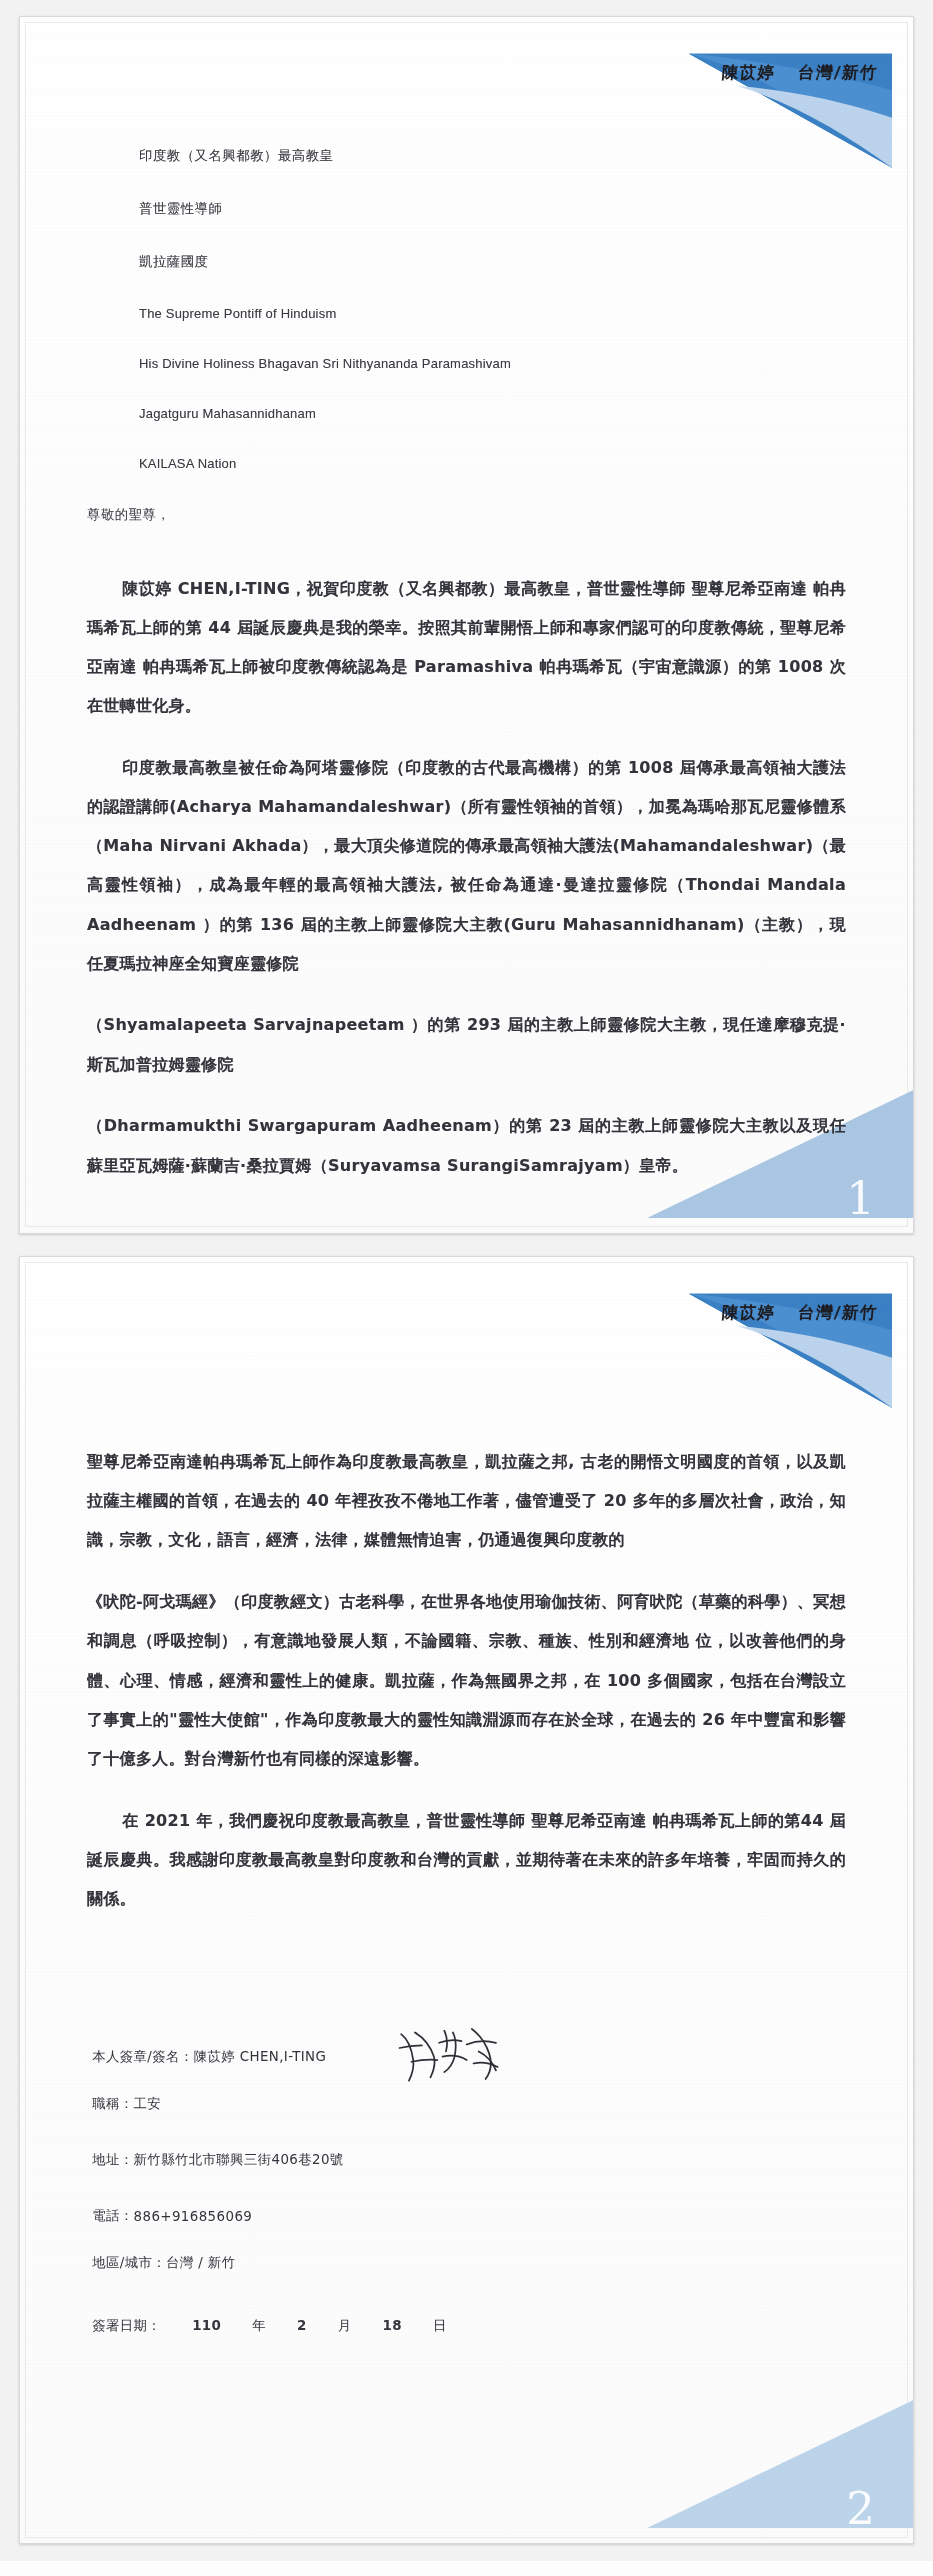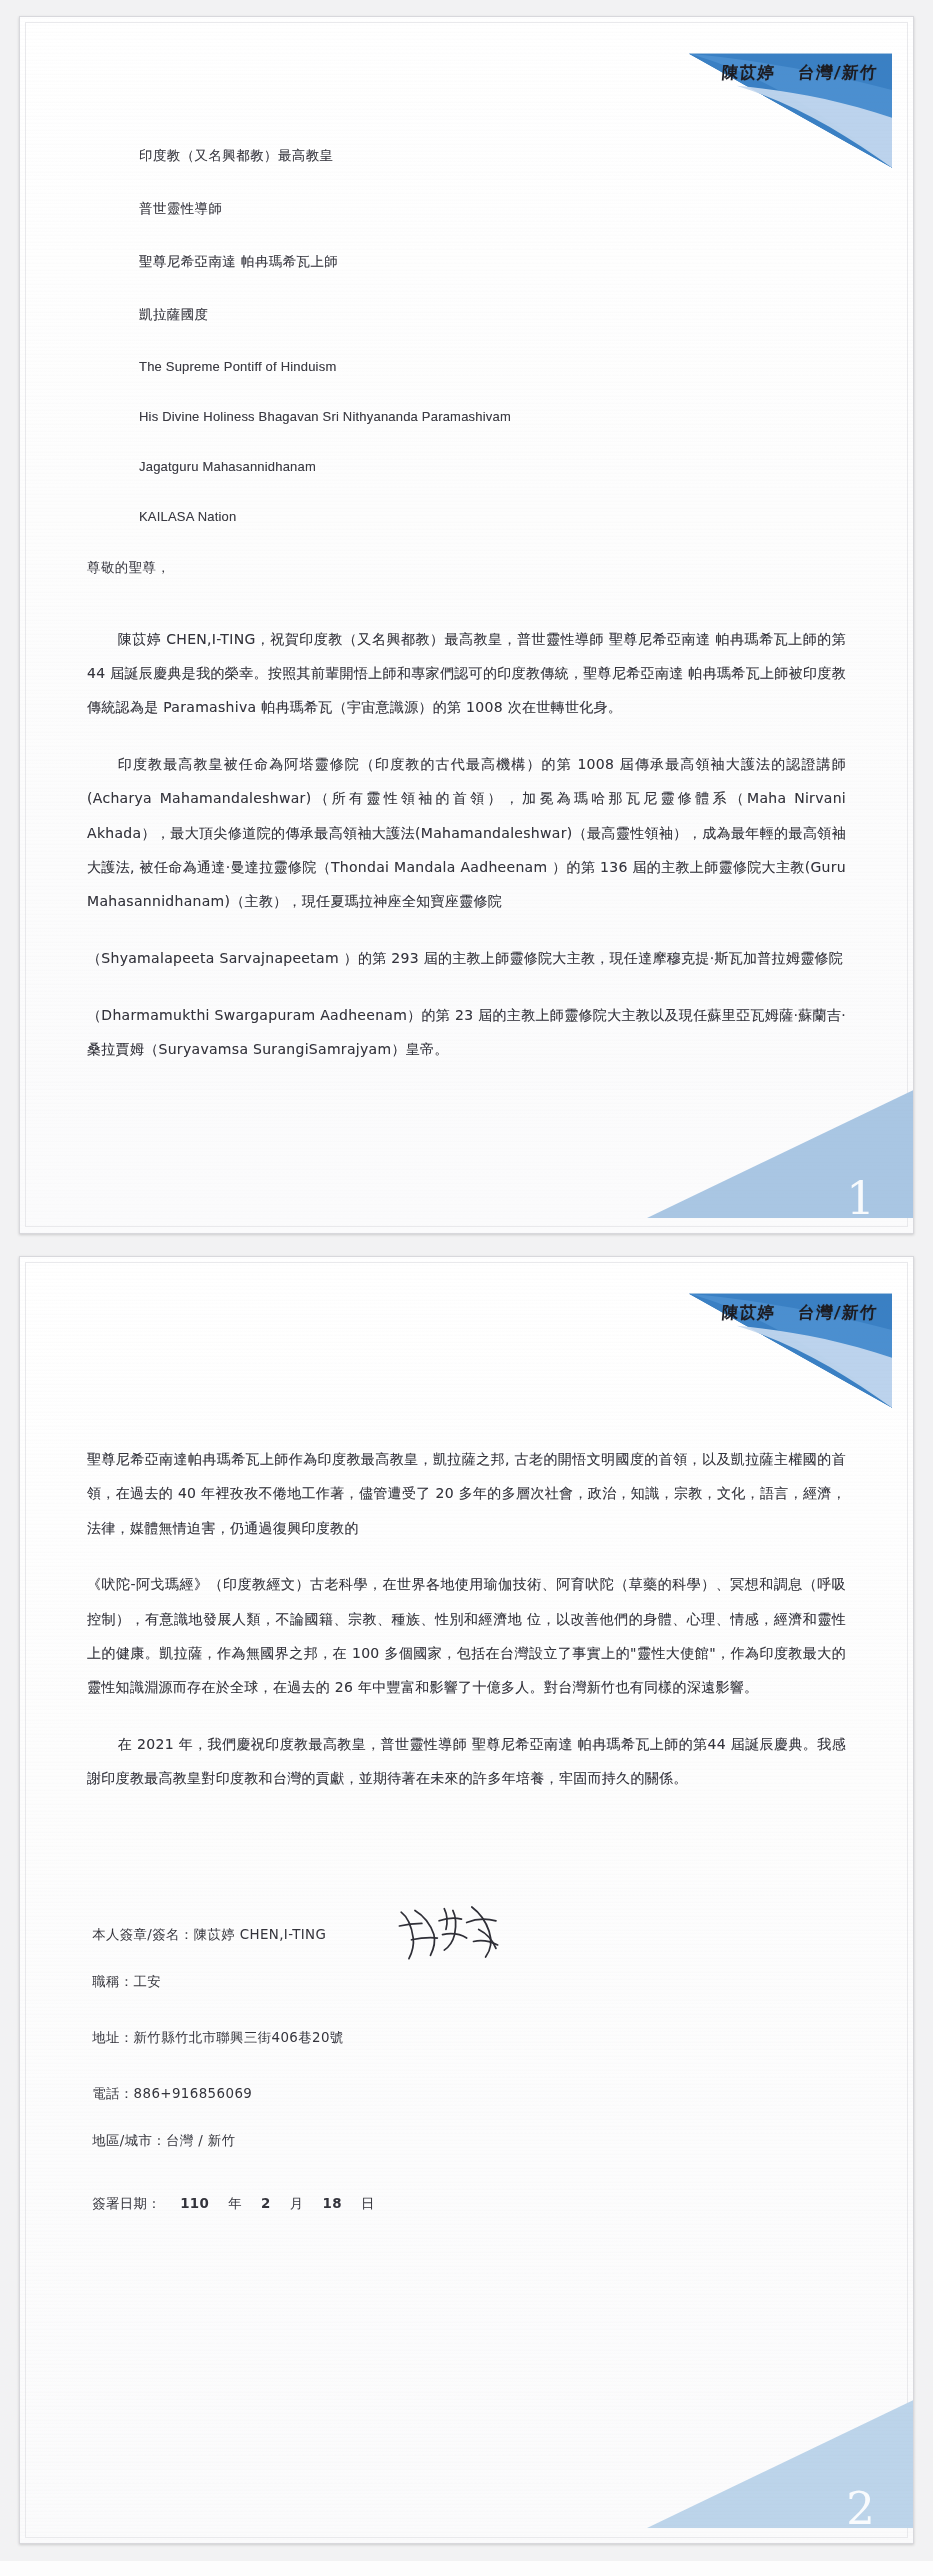--- a/index.html
+++ b/index.html
@@ -129,28 +129,29 @@
   .salutation {
     font-family: "DejaVu Sans", "Liberation Sans", sans-serif;
     font-size: 13.4px;
     color: #3a3a42;
     margin: 22.5px 0 45px 0;
     letter-spacing: 0.5px;
   }
 
   p.para {
     font-family: "DejaVu Sans", "Liberation Sans", sans-serif;
-    font-size: 14px;
+    font-size: 16px;
     line-height: 2.45;
     color: #33333b;
     margin: 0 0 22.5px 0;
     text-align: justify;
     text-justify: inter-ideograph;
     letter-spacing: 0.3px;
     text-shadow: 0 0 0.4px rgba(95,95,105,0.4);
+    font-weight: bold;
   }
   p.para.indent { text-indent: 2.2em; }
 
   
   .sig-block {
     position: relative;
     margin-top: 130px;
     padding-left: 5.2px;
   }
   .sig-row {
@@ -173,21 +174,21 @@
     left: 304px;
     top: -26px;
     width: 112px;
     height: 64px;
   }
   .handwriting svg { width: 100%; height: 100%; display: block; }
 
   .date-row {
     display: flex;
     align-items: baseline;
-    gap: 0;
+    gap: 12px;
     font-family: "DejaVu Sans", "Liberation Sans", sans-serif;
     font-size: 13.4px;
     color: #33333b;
     letter-spacing: 0.4px;
     margin-top: 45px;
   }
   .date-row .d-label { margin-right: 19px; }
   .date-row .d-num { font-weight: 700; margin-right: 19px; }
   .date-row .d-unit { margin-right: 19px; }
 
@@ -222,21 +223,20 @@
     <div class="header-name-row">
       <span class="header-name">陳苡婷</span>
       <span class="header-region">台灣/新竹</span>
     </div>
 
     <div class="content">
 
       <div class="addr-block">
         <p class="addr-line">印度教（又名興都教）最高教皇</p>
         <p class="addr-line">普世靈性導師</p>
-        <p class="addr-line">聖尊尼希亞南達 帕冉瑪希瓦上師</p>
         <p class="addr-line">凱拉薩國度</p>
         <p class="addr-line latin">The Supreme Pontiff of Hinduism</p>
         <p class="addr-line latin">His Divine Holiness Bhagavan Sri Nithyananda Paramashivam</p>
         <p class="addr-line latin">Jagatguru Mahasannidhanam</p>
         <p class="addr-line latin">KAILASA Nation</p>
       </div>
 
       <div class="salutation">尊敬的聖尊，</div>
 
       <p class="para indent">陳苡婷 CHEN,I-TING，祝賀印度教（又名興都教）最高教皇，普世靈性導師 聖尊尼希亞南達 帕冉瑪希瓦上師的第 44 屆誕辰慶典是我的榮幸。按照其前輩開悟上師和專家們認可的印度教傳統，聖尊尼希亞南達 帕冉瑪希瓦上師被印度教傳統認為是 Paramashiva 帕冉瑪希瓦（宇宙意識源）的第 1008 次在世轉世化身。</p>

